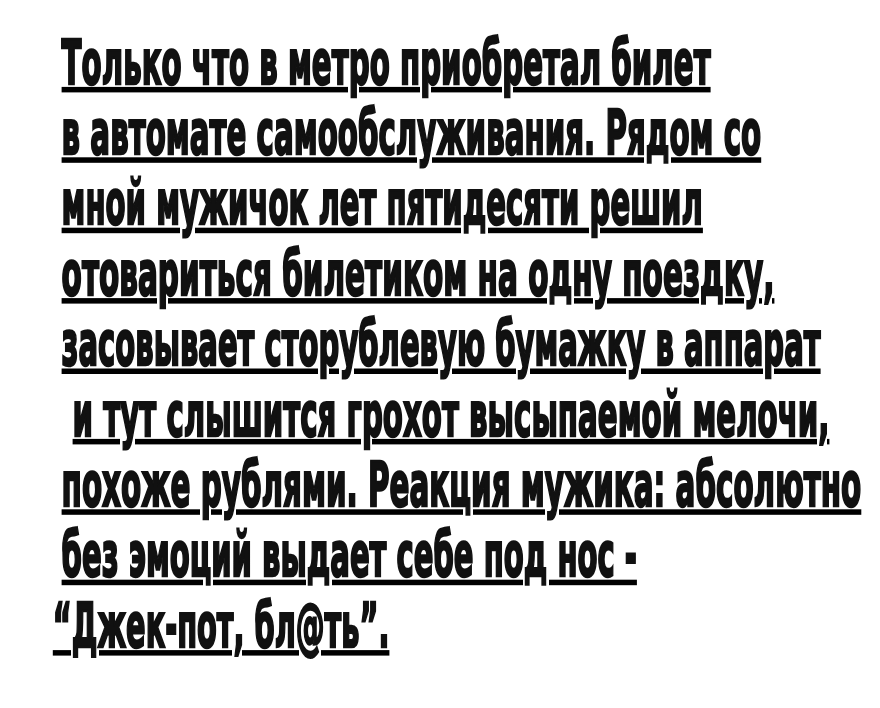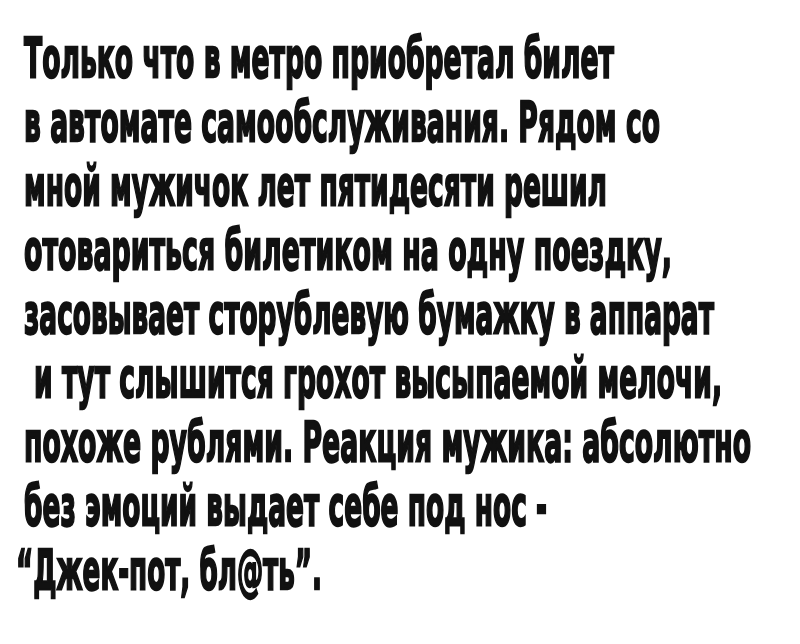--- a/index.html
+++ b/index.html
@@ -10,22 +10,23 @@
     width: 800px;
     height: 644px;
     background: #ffffff;
     overflow: hidden;
     font-family: "DejaVu Sans", "Liberation Sans", sans-serif;
   }
   .card {
     box-sizing: border-box;
     width: 800px;
     height: 644px;
-    padding: 26px 20px 0 24px;
+    padding: 26px 20px 0 56px;
     background: #ffffff;
+    text-decoration: underline;
   }
   .story {
     color: #111111;
   }
   .line {
     display: block;
     width: max-content;
     white-space: nowrap;
     font-size: 56px;
     line-height: 64px;

